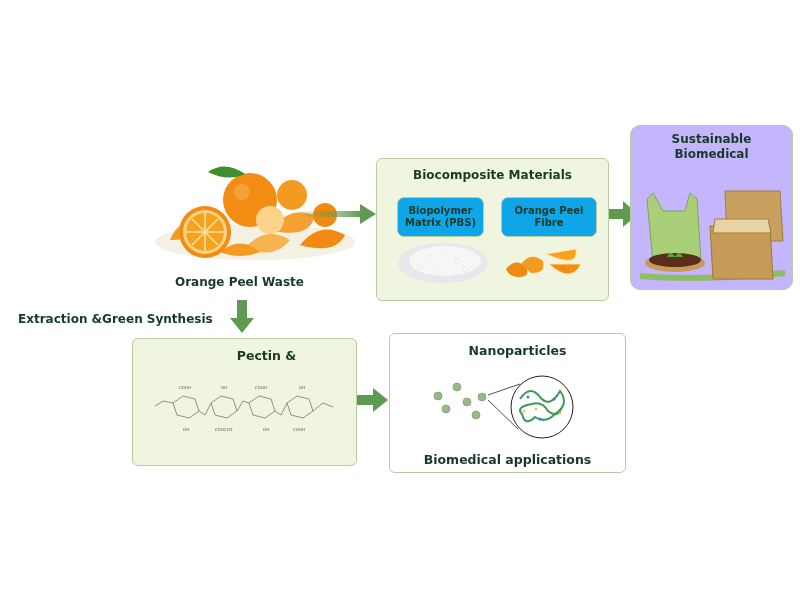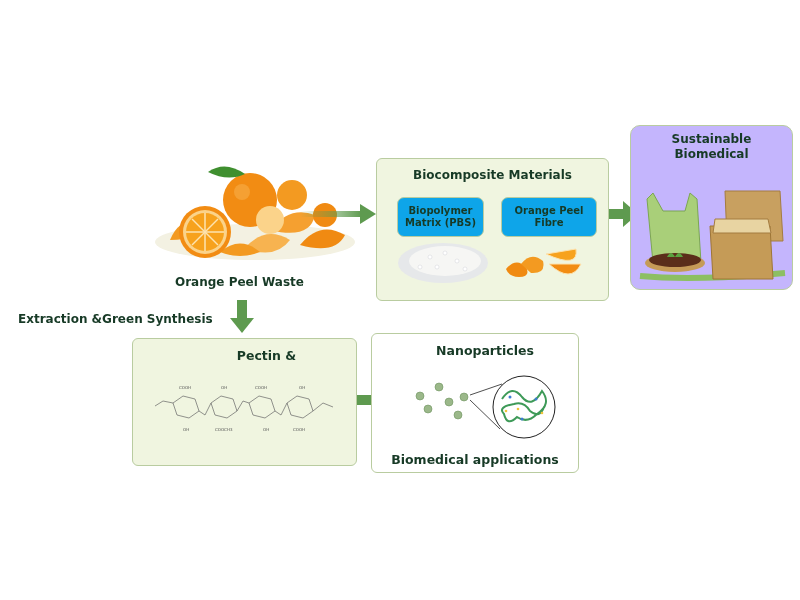--- a/index.html
+++ b/index.html
@@ -156,21 +156,21 @@
   </div>
 </div>
 
 <div class="abs" style="left:357px;top:387px;width:32px;height:26px;">
   <svg width="32" height="26">
       <rect x="0" y="8" width="18" height="10" fill="#5e9a4f"></rect>
       <polygon points="16,1 31,13 16,25" fill="#5e9a4f"></polygon>
     </svg>
 </div>
 
-<div class="box" style="left:371px;top:333px;width:208px;height:140px;background:#ffffff;padding-left:20px;">
+<div class="box" style="left:389px;top:333px;width:237px;height:140px;background:#ffffff;padding-left:20px;">
   <div class="title" style="margin-top:9px;font-size:12.5px;">Nanoparticles</div>
   <div class="abs" style="left:30px;top:35px;width:160px;height:80px;">
     <svg width="160" height="80">
       <g fill="#9bb88a" stroke="#6f9460" stroke-width="0.6">
         <circle cx="18" cy="27" r="4"></circle>
           <circle cx="37" cy="18" r="4"></circle>
           <circle cx="47" cy="33" r="4"></circle>
         <circle cx="26" cy="40" r="4"></circle>
           <circle cx="62" cy="28" r="4"></circle>
           <circle cx="56" cy="46" r="4"></circle>

